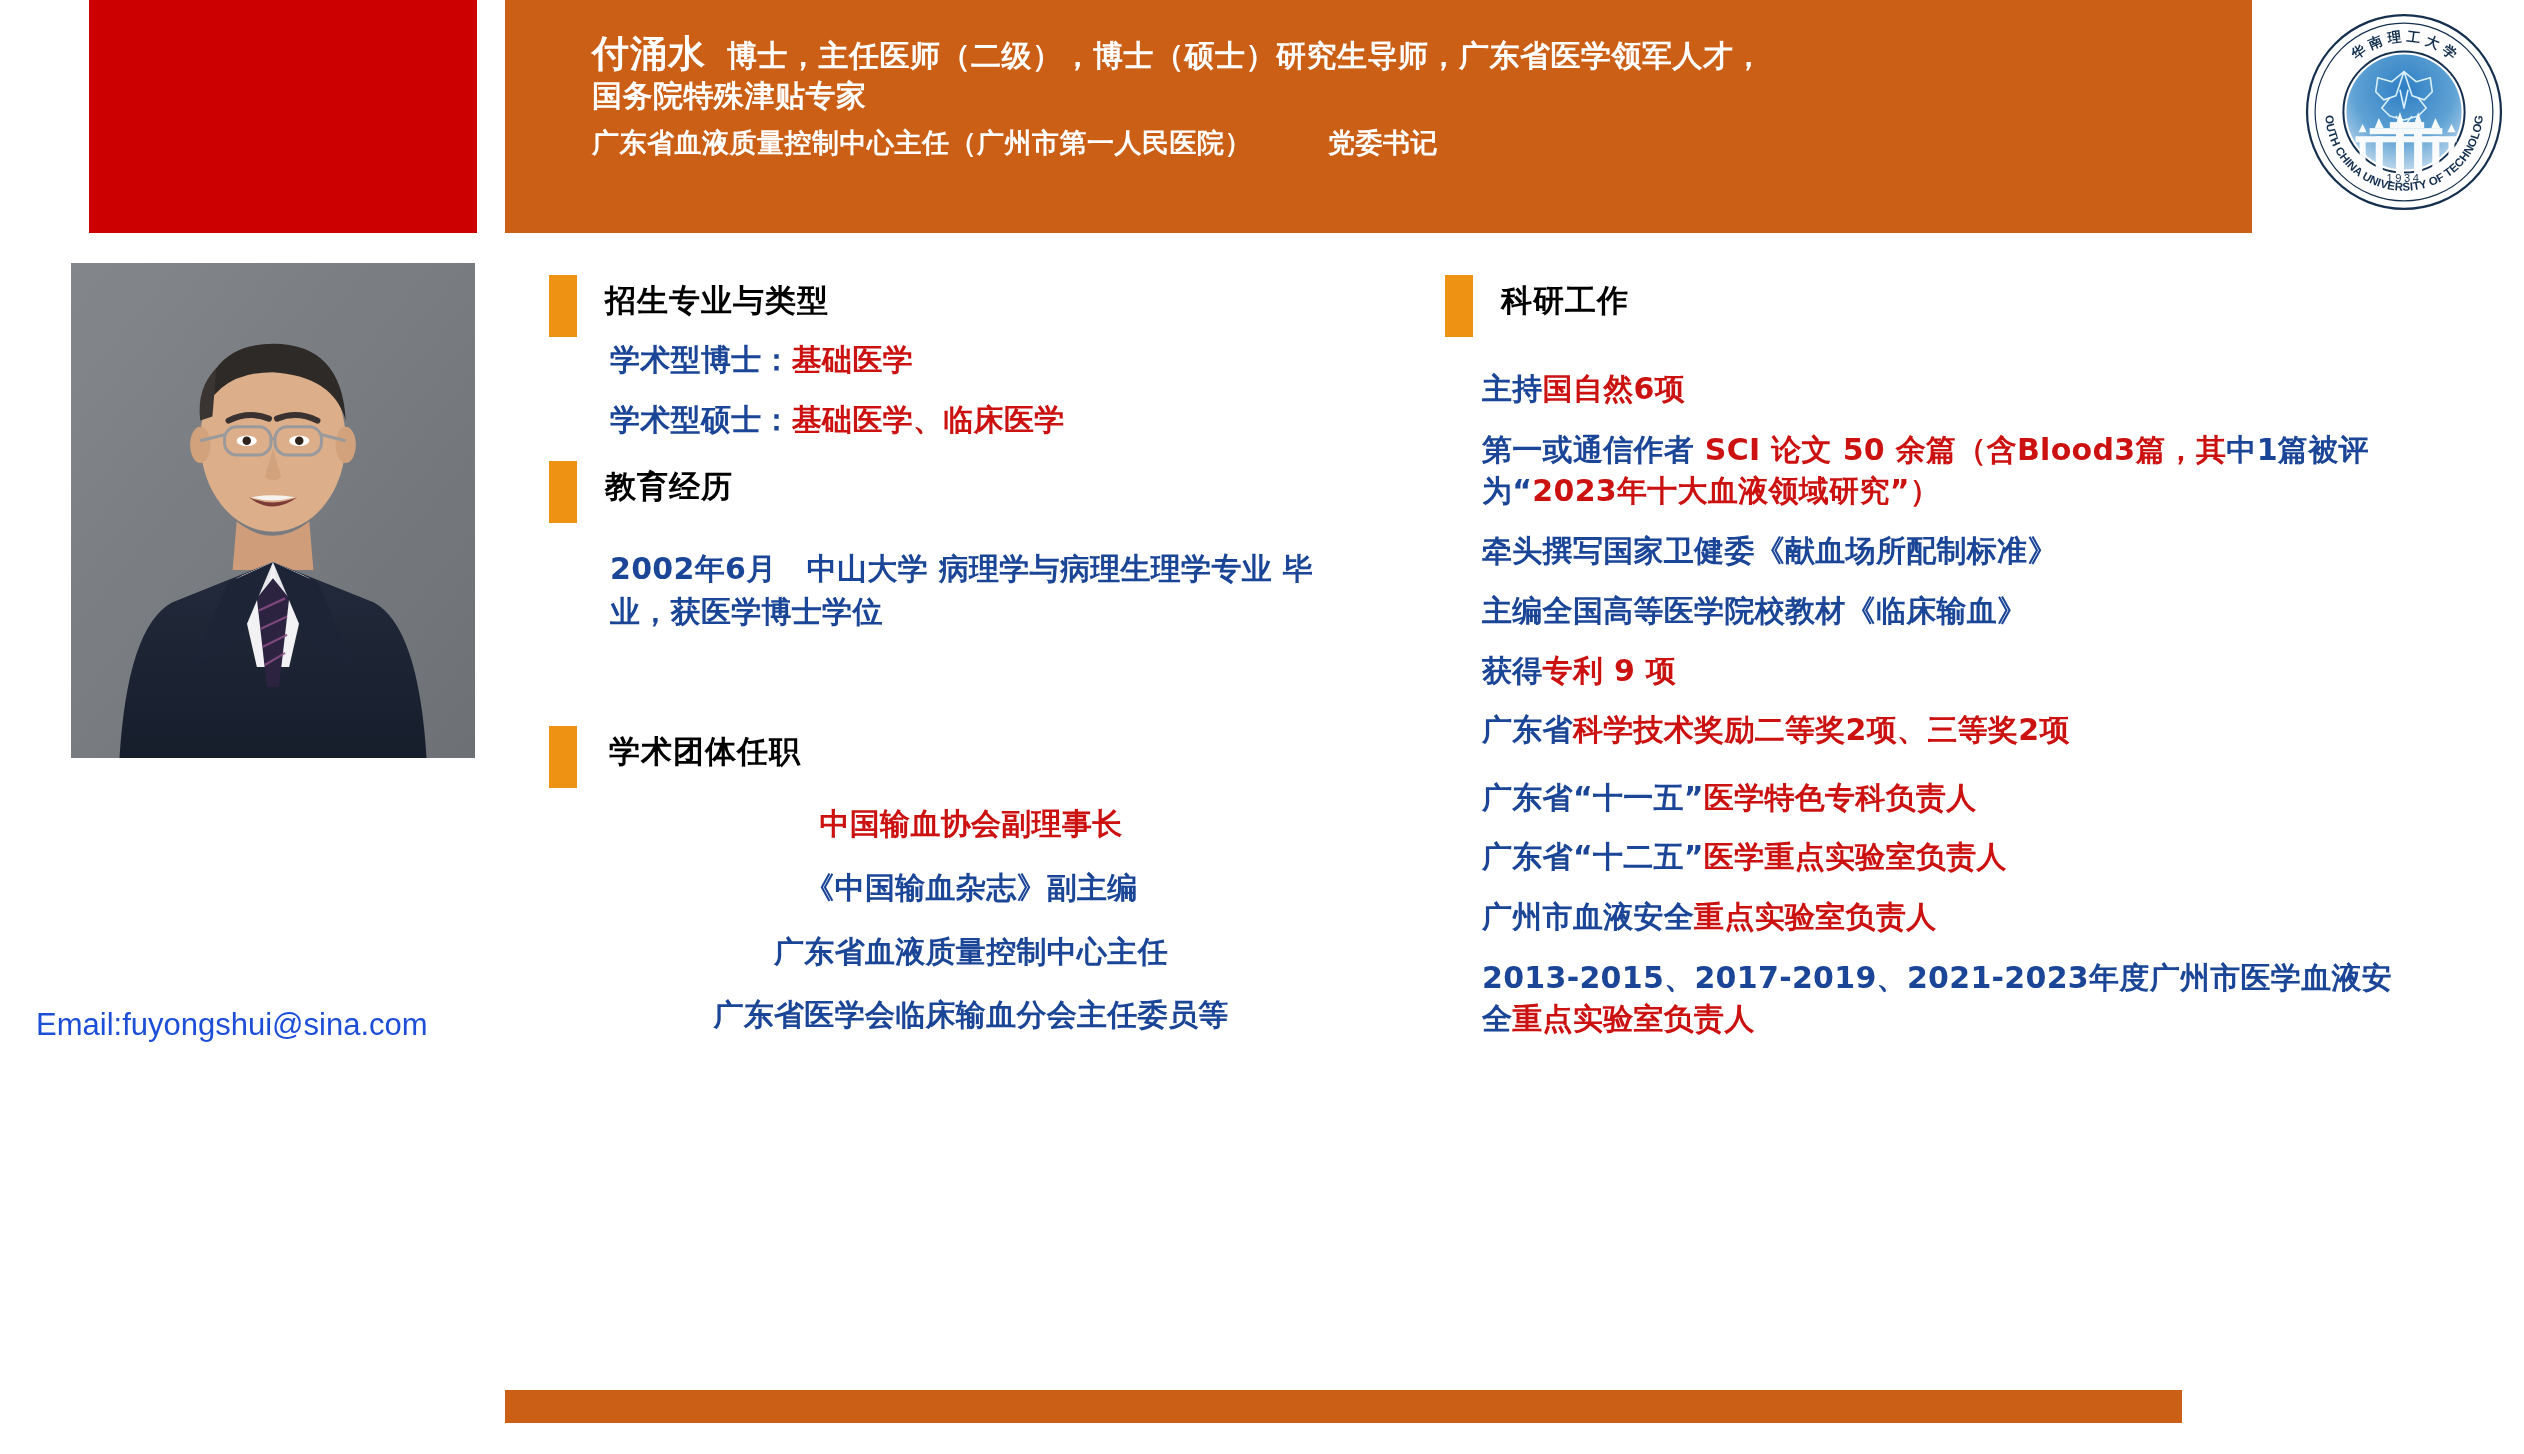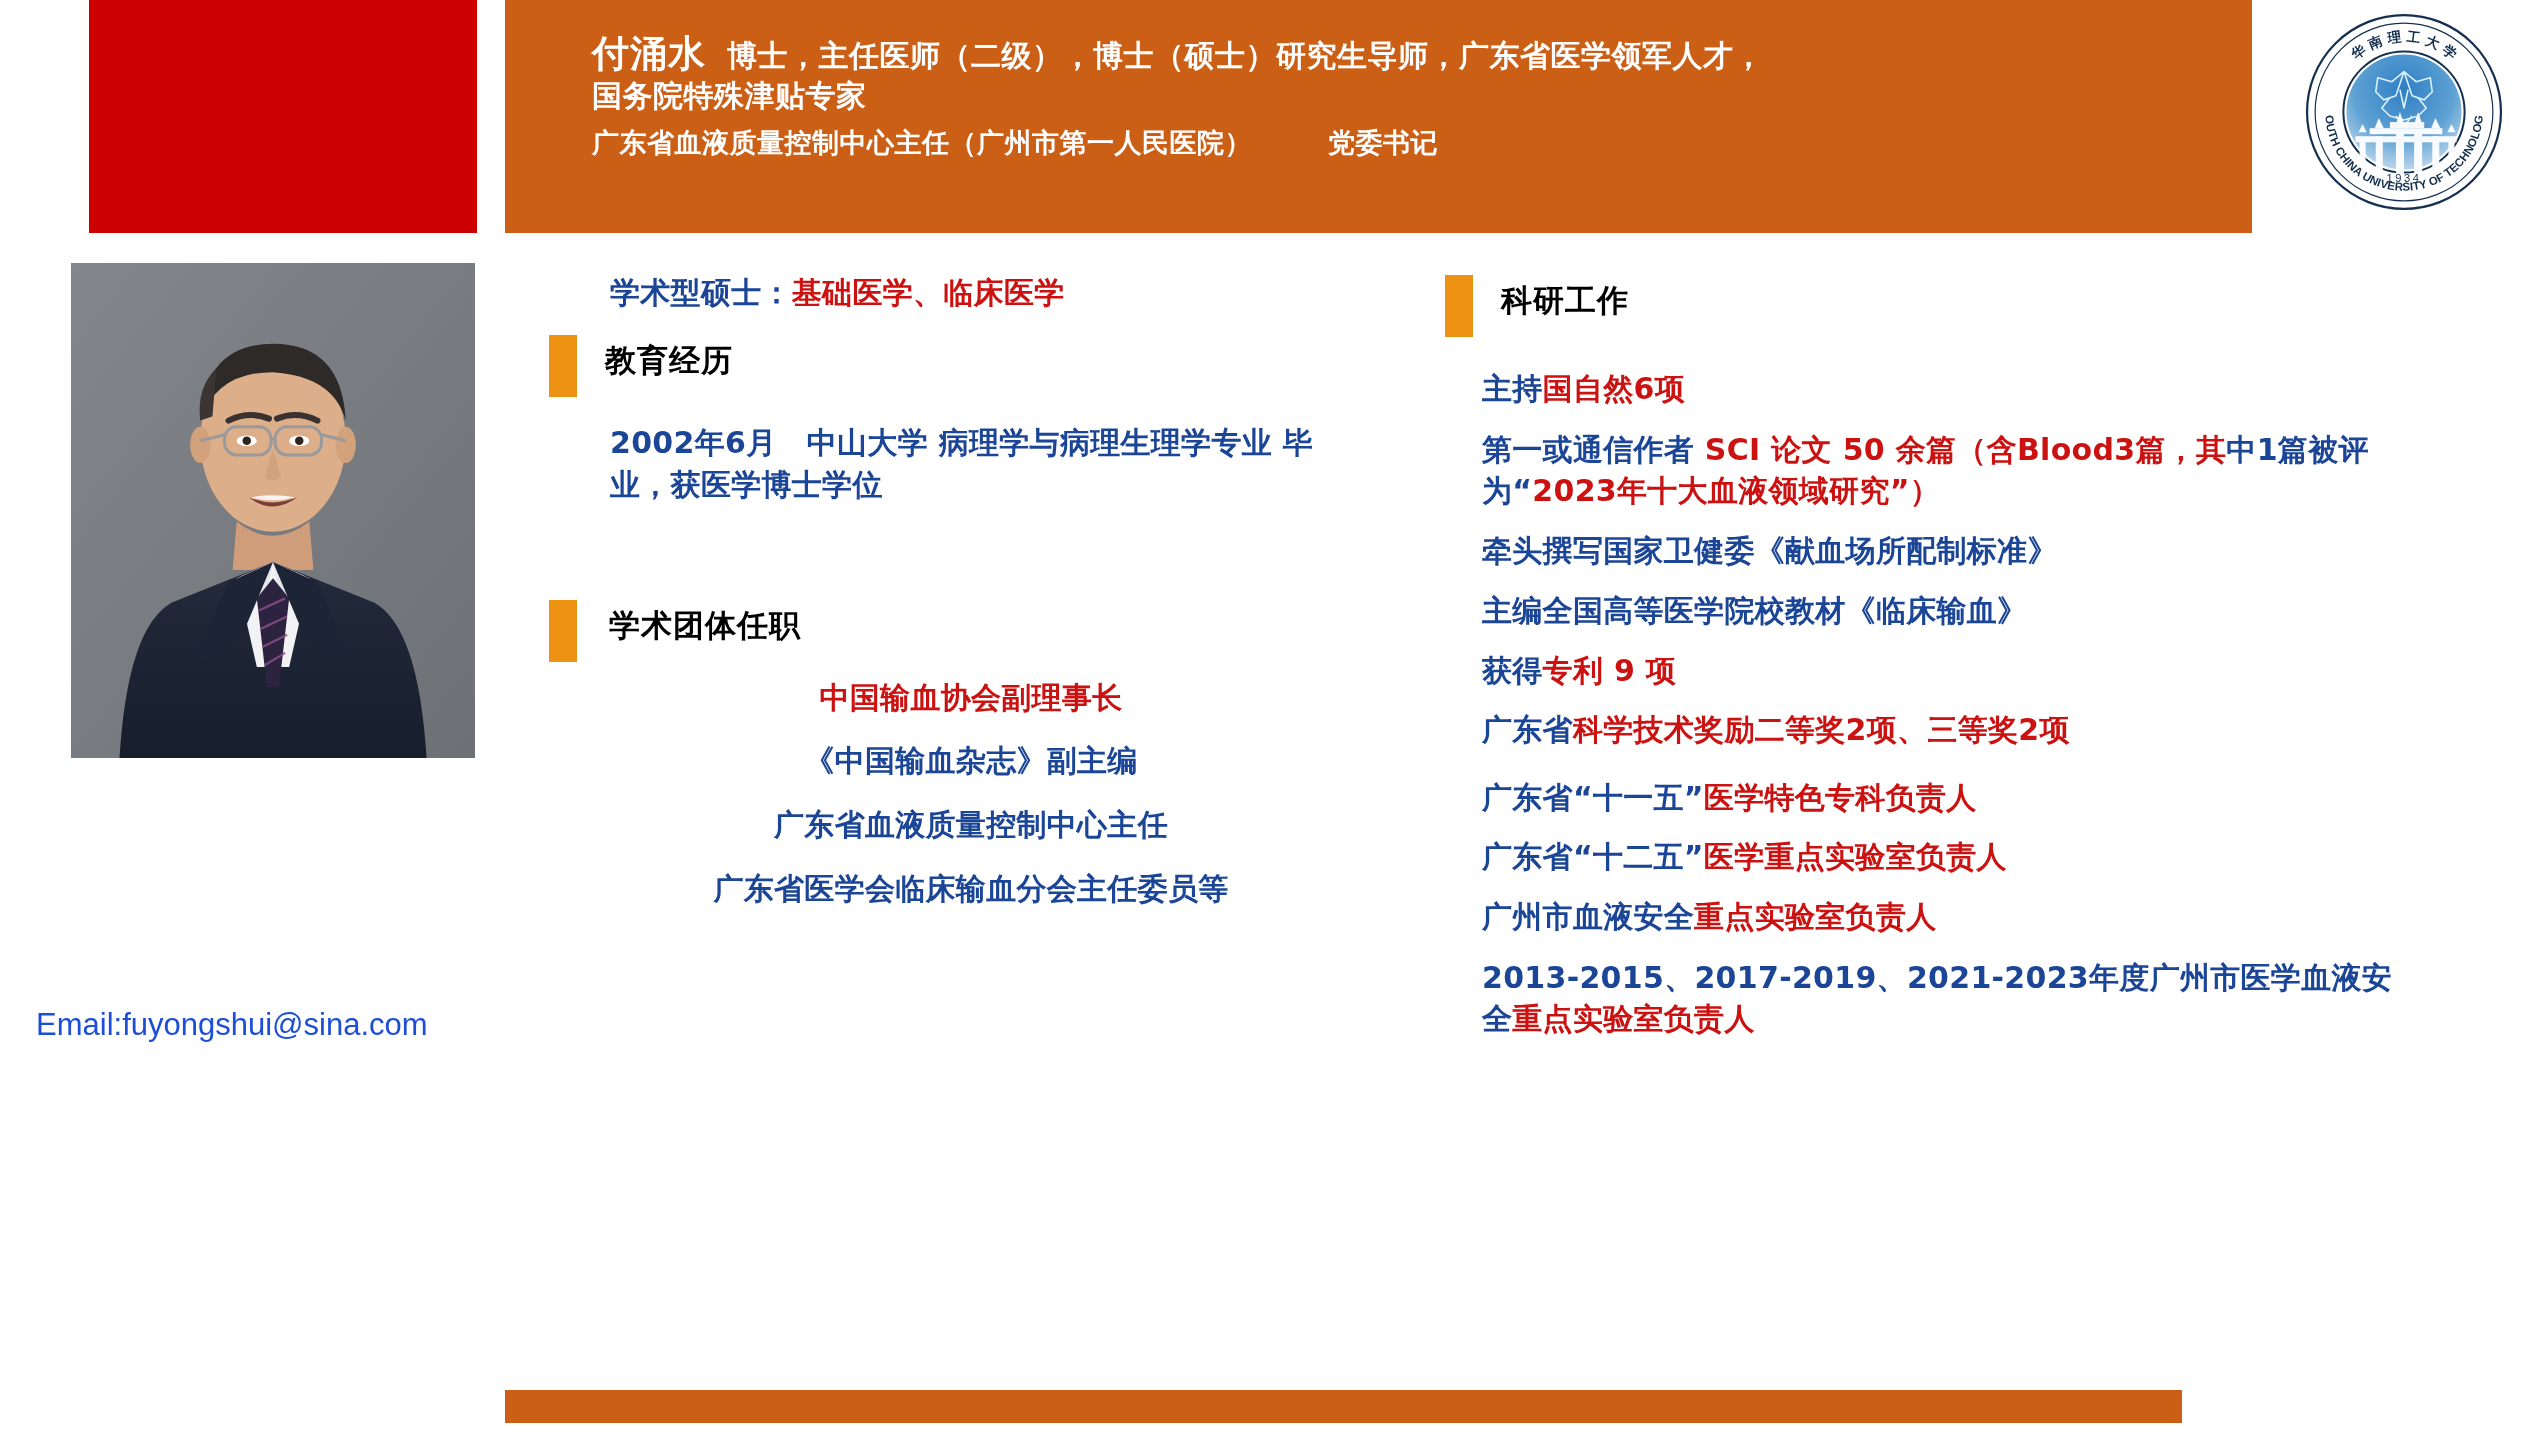--- a/index.html
+++ b/index.html
@@ -201,21 +201,28 @@
     <path d="M88 116 q12 9 24 0 q-12 5 -24 0 z" fill="#7d3b38"></path>
     <path d="M89 116 q11 3 22 0 q-11 -2 -22 0 z" fill="#f6f2ee"></path>
   </svg>
 </div>
 
 <div class="email">Email:fuyongshui@sina.com</div>
 
 <div class="col-left">
 
   <div class="sec">
+    <div class="sec-head">
+      <div class="sec-tick"></div>
+      <div class="sec-title">招生专业与类型</div>
+    </div>
     <div class="l-major">
+      <div class="item">
+        <span class="blue">学术型博士：</span><span class="red">基础医学</span>
+      </div>
       <div class="item">
         <span class="blue">学术型硕士：</span><span class="red">基础医学、临床医学</span>
       </div>
     </div>
   </div>
 
   <div class="sec" style="margin-top:5px;">
     <div class="sec-head">
       <div class="sec-tick"></div>
       <div class="sec-title">教育经历</div>

